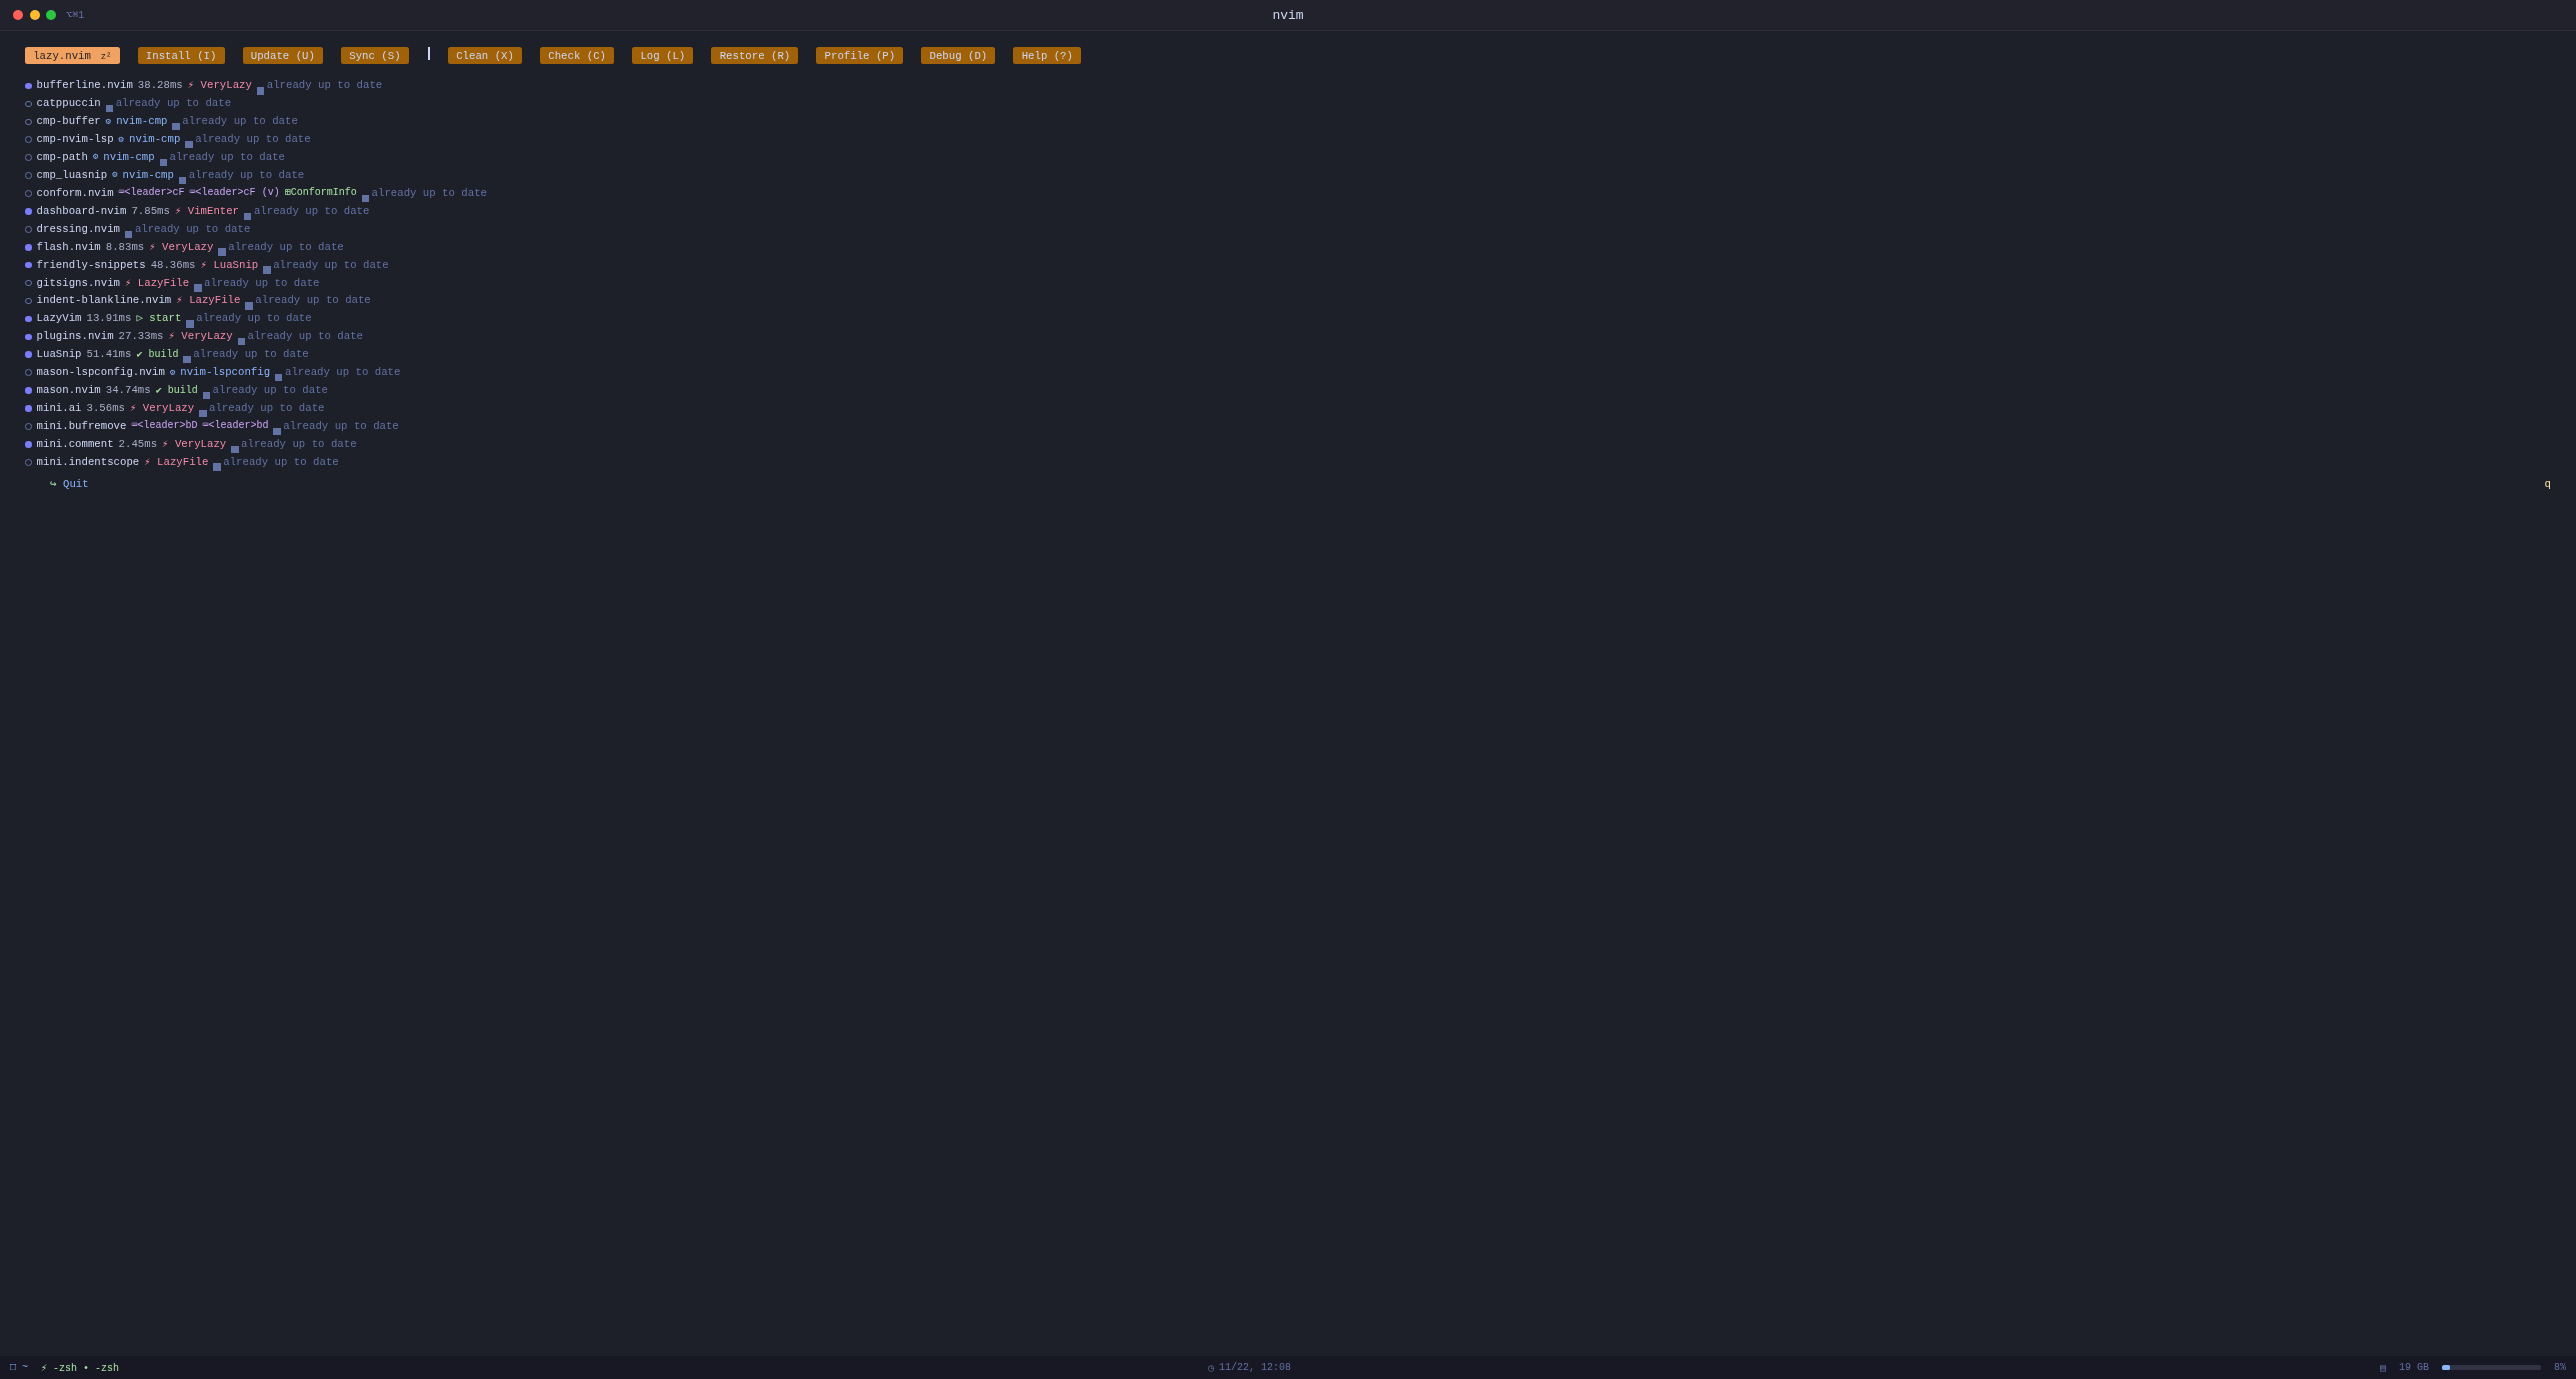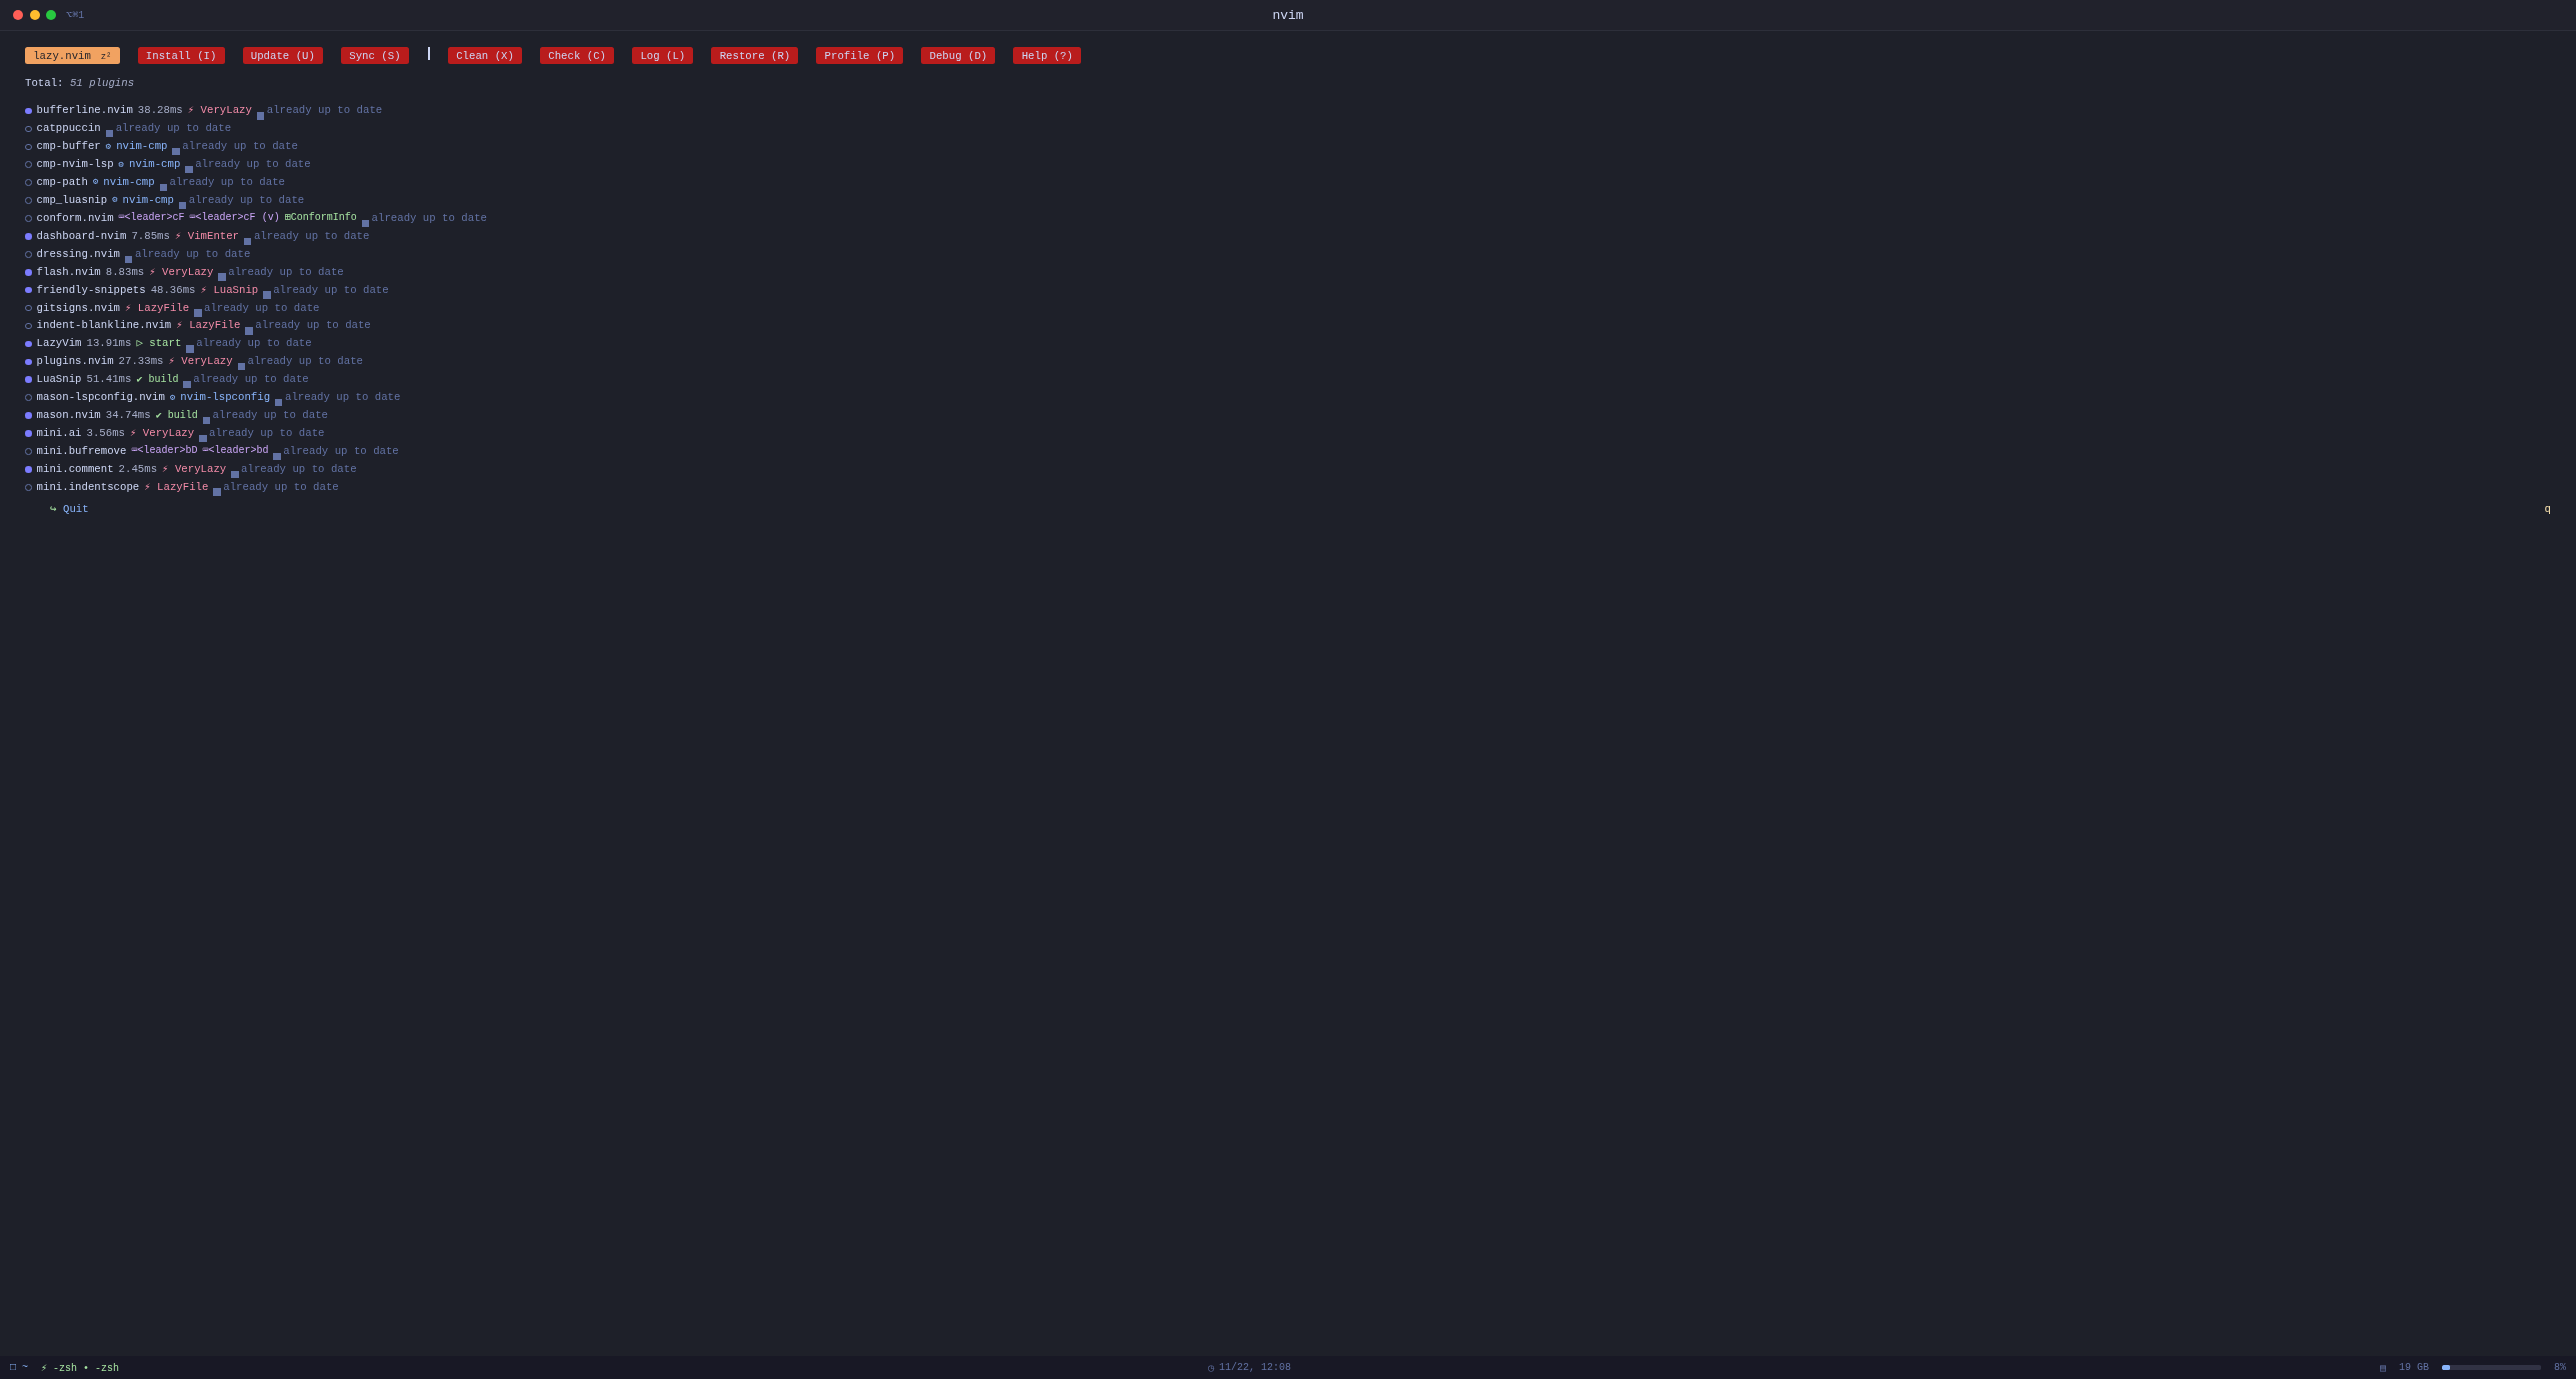--- a/index.html
+++ b/index.html
@@ -63,21 +63,21 @@
       cursor: pointer;
       font-family: inherit;
       font-size: 10.7px;
       border: none;
     }
     .menu-btn-active {
       background: #f1a261;
       color: #1e2029;
     }
     .menu-btn-inactive {
-      background: #b91c1c;
+      background: #a16207;
       color: #cdd6f4;
     }
     .menu-cursor {
       display: inline-block;
       width: 1.6px;
       height: 13px;
       background: #cdd6f4;
       margin-left: 1.6px;
       vertical-align: middle;
       animation: blink 1s step-end infinite;
@@ -243,24 +243,20 @@
       <span class="menu-cursor"></span>
     <button class="menu-btn menu-btn-inactive">Clean (X)</button>
     <button class="menu-btn menu-btn-inactive">Check (C)</button>
     <button class="menu-btn menu-btn-inactive">Log (L)</button>
     <button class="menu-btn menu-btn-inactive">Restore (R)</button>
     <button class="menu-btn menu-btn-inactive">Profile (P)</button>
     <button class="menu-btn menu-btn-inactive">Debug (D)</button>
     <button class="menu-btn menu-btn-inactive">Help (?)</button>
   </div>
 
-  <div class="total-line">
-    <span>Total:</span>
-    <span class="count">51 plugins</span>
-  </div>
 
 
   <div class="plugin-list">
 
     <div class="plugin-row">
       <span class="dot-filled"></span>
       <span class="plugin-name">bufferline.nvim</span>
       <span class="plugin-time">38.28ms</span>
       <span class="plugin-event">⚡ VeryLazy</span>
       <span class="up-to-date"><span class="up-to-date-square"></span>already up to date</span>

